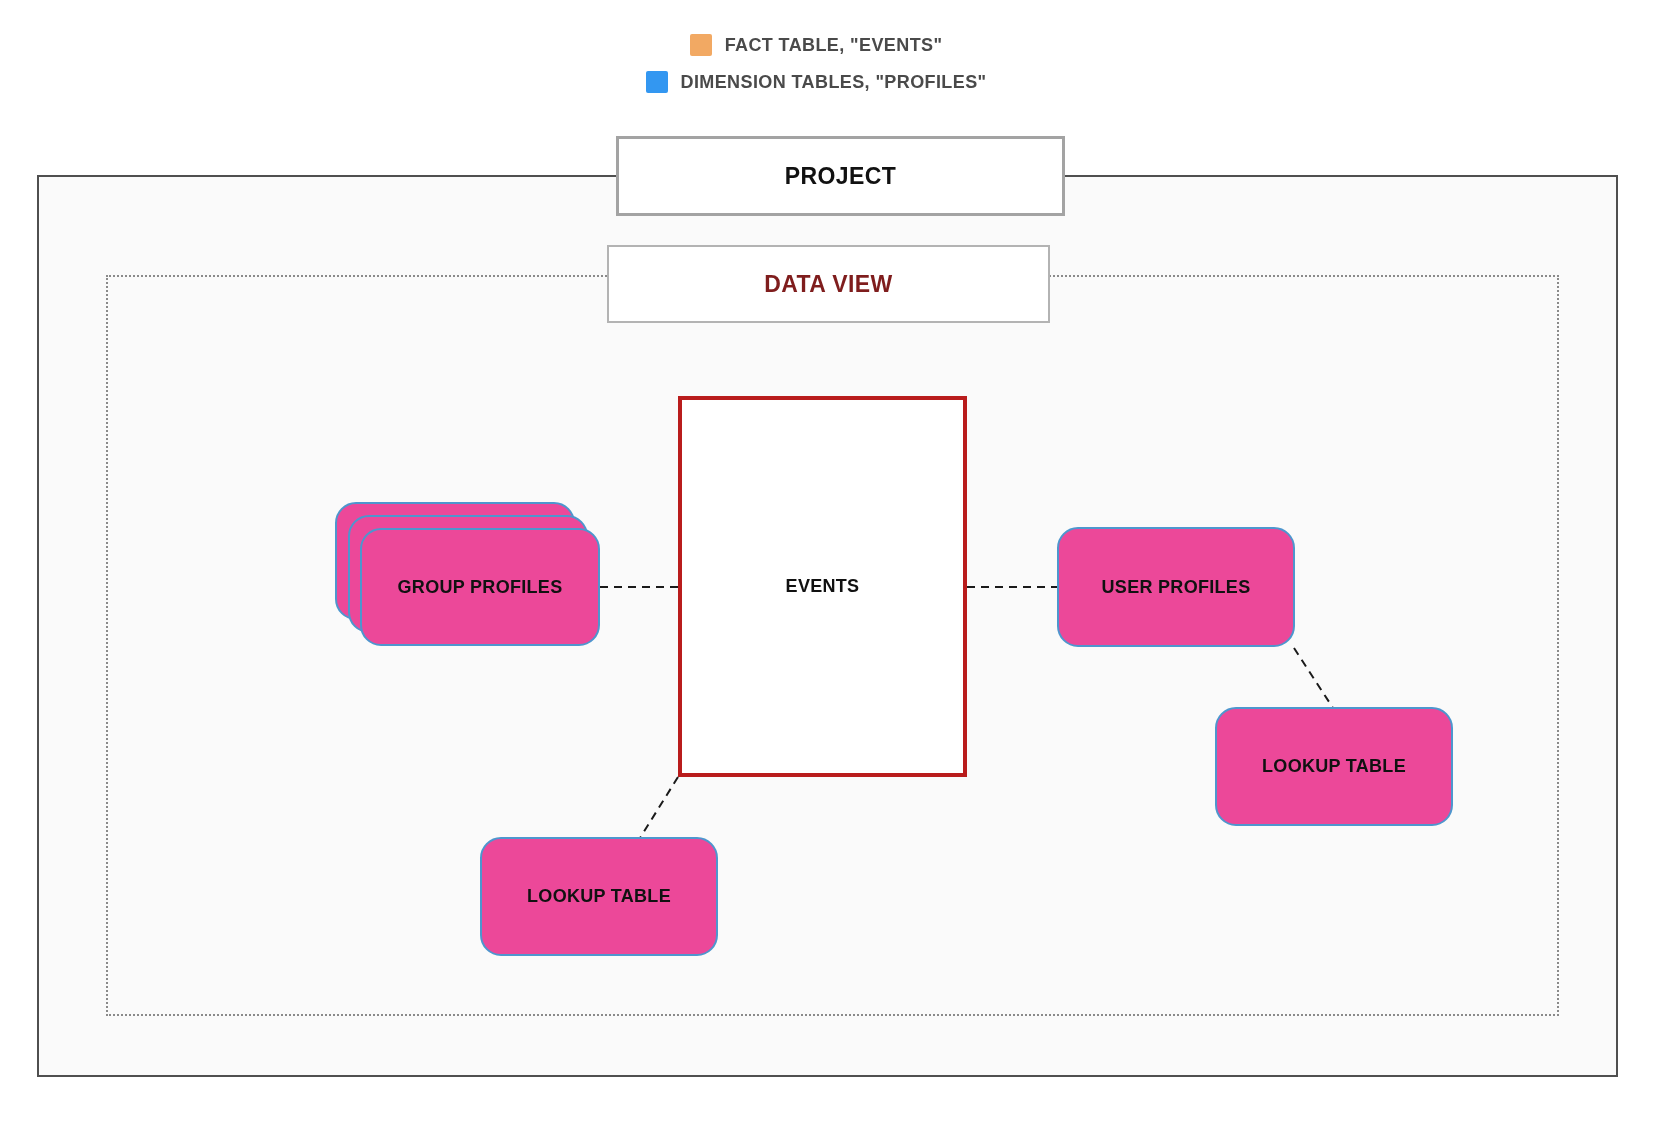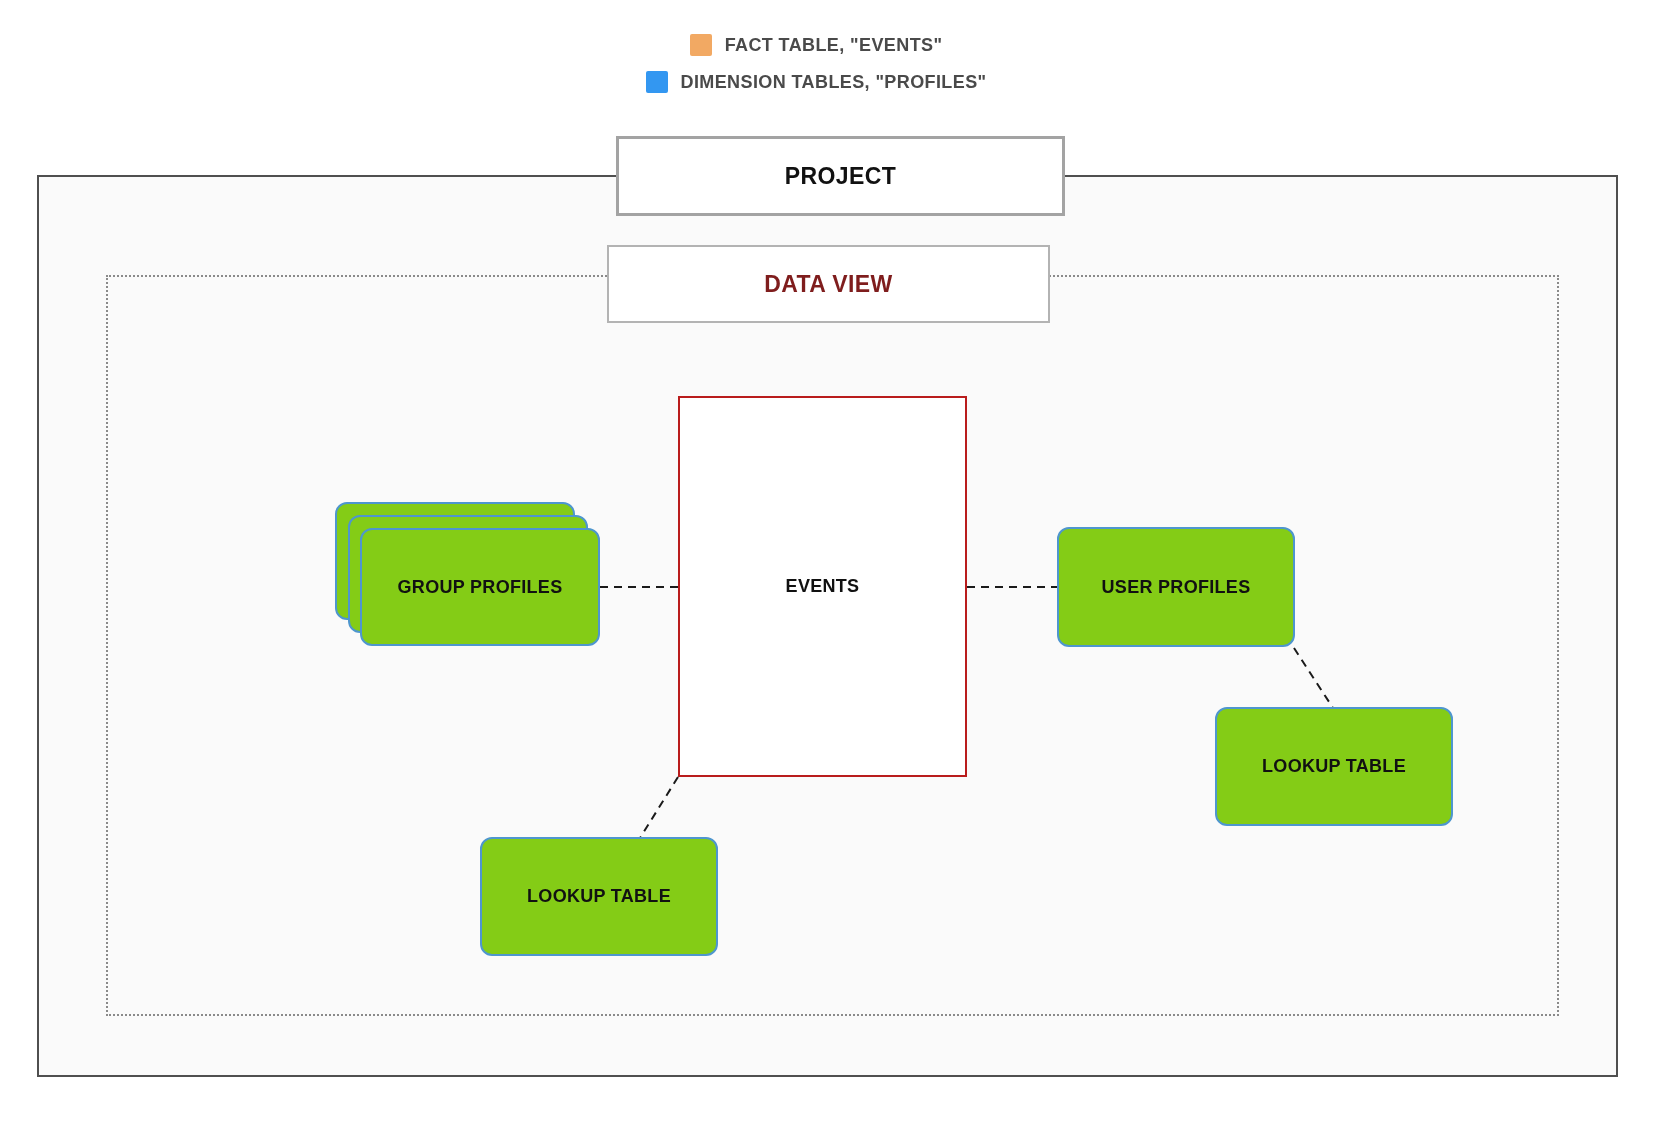--- a/index.html
+++ b/index.html
@@ -65,25 +65,25 @@
   
   .node {
     display: flex; align-items: center; justify-content: center;
     background: #ffffff; z-index: 4; text-align: center;
   }
   .node-label {
     font-size: 18px; font-weight: bold; color: #111111; letter-spacing: 0.3px;
   }
   .fact-node {
     left: 678px; top: 396px; width: 289px; height: 381px;
-    border: 2px solid #b91c1c;
+    border: 4px solid #b91c1c;
   }
   .dim-card {
-    border: 2px solid #4E96CE; border-radius: 12px;
-    background: #84cc16; z-index: 4;
+    border: 2px solid #4E96CE; border-radius: 21px;
+    background: #ec4899; z-index: 4;
   }
   .card-back-2 { left: 335px; top: 502px; width: 240px; height: 118px; }
   .card-back-1 { left: 348px; top: 515px; width: 240px; height: 118px; }
   .group-front {
     left: 360px; top: 528px; width: 240px; height: 118px;
     display: flex; align-items: center; justify-content: center;
   }
   .user-profiles {
     left: 1057px; top: 527px; width: 238px; height: 120px;
     display: flex; align-items: center; justify-content: center;

